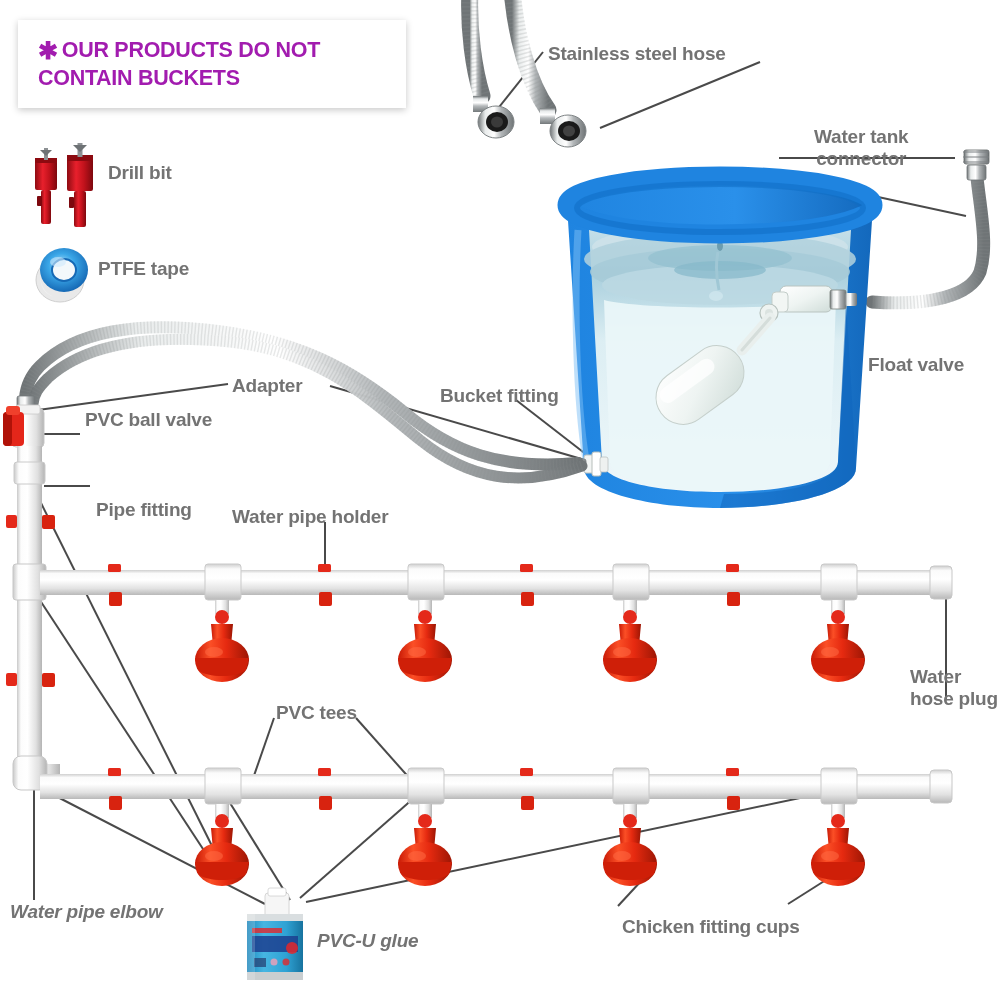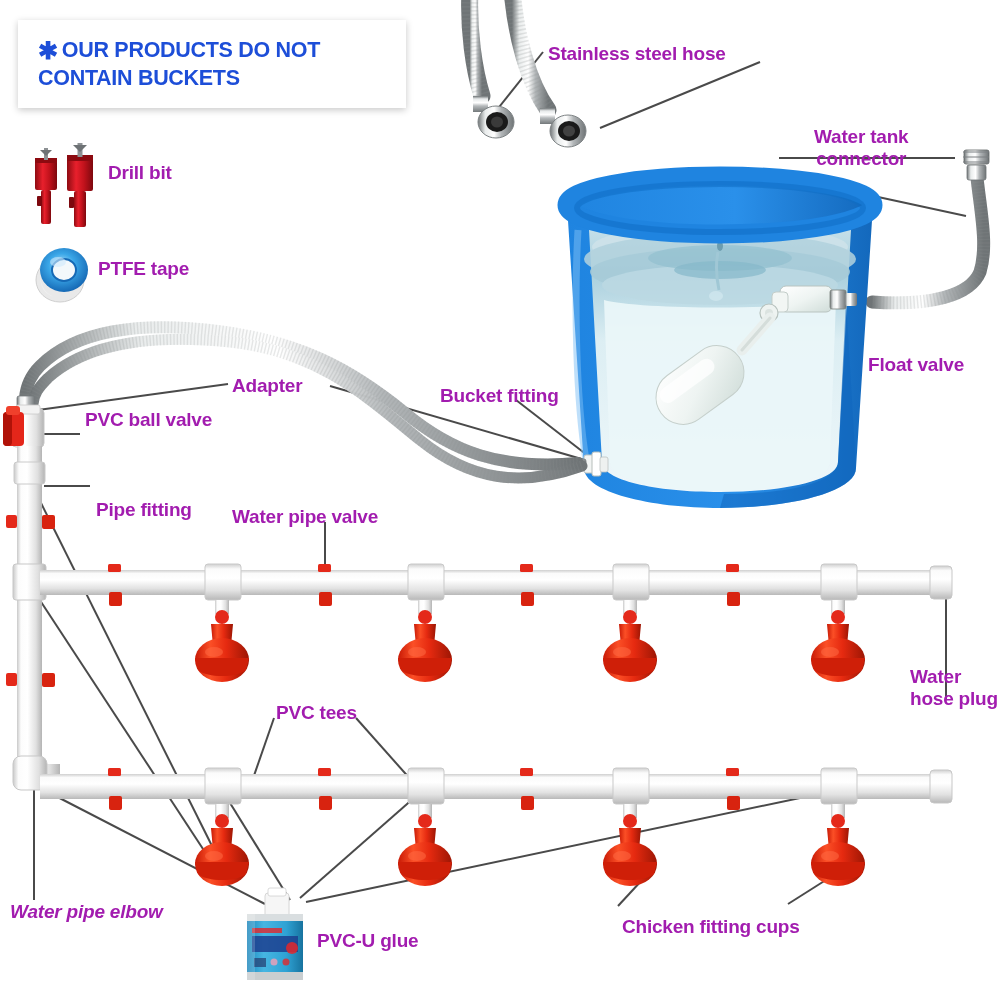--- a/index.html
+++ b/index.html
@@ -1,25 +1,25 @@
 <!DOCTYPE html>
 <html><head>
 <meta charset="utf-8">
 <style>
   html,body{margin:0;padding:0;background:#ffffff;}
   body{width:1000px;height:1000px;font-family:"Liberation Sans",sans-serif;overflow:hidden;}
   #stage{position:relative;width:1000px;height:1000px;background:#fff;}
   #svgroot{position:absolute;left:0;top:0;width:1000px;height:1000px;}
 
   .lbl{position:absolute;font-family:"Liberation Sans",sans-serif;font-weight:bold;
-       color:#a21caf;font-size:19px;line-height:1.15;white-space:pre;letter-spacing:-0.2px;}
+       color:#737373;font-size:19px;line-height:1.15;white-space:pre;letter-spacing:-0.2px;}
 
   #notice{position:absolute;left:18px;top:20px;width:388px;height:88px;background:#fff;
           box-shadow:0 2px 7px rgba(0,0,0,0.22);box-sizing:border-box;}
-  #notice .ntxt{position:absolute;left:20px;top:14px;width:350px;color:#1d4ed8;
+  #notice .ntxt{position:absolute;left:20px;top:14px;width:350px;color:#a21caf;
                 font-weight:bold;font-size:21.5px;line-height:1.28;letter-spacing:-0.3px;}
   #notice .star{display:inline-block;transform:translateY(2px);font-size:24px;margin-right:4px;}
 </style>
 </head>
 <body>
 
 <div id="stage">
 
   <svg id="svgroot" viewBox="0 0 1000 1000">
     <defs>
@@ -408,21 +408,21 @@
   <div class="lbl" style="left:98px;top:258px;">PTFE tape</div>
 
   <div class="lbl" style="left:548px;top:43px;">Stainless steel hose</div>
   <div class="lbl" style="left:786px;top:126px;text-align:center;margin-left:28px;">Water tank
 connector</div>
   <div class="lbl" style="left:868px;top:338px;margin-top:16px;">Float valve</div>
   <div class="lbl" style="left:232px;top:375px;">Adapter</div>
   <div class="lbl" style="left:440px;top:385px;">Bucket fitting</div>
   <div class="lbl" style="left:85px;top:409px;">PVC ball valve</div>
   <div class="lbl" style="left:96px;top:476px;margin-top:23px;">Pipe fitting</div>
-  <div class="lbl" style="left:232px;top:506px;">Water pipe valve</div>
+  <div class="lbl" style="left:232px;top:506px;">Water pipe holder</div>
   <div class="lbl" style="left:276px;top:702px;">PVC tees</div>
   <div class="lbl" style="left:910px;top:666px;">Water
 hose plug</div>
   <div class="lbl" style="left:10px;top:901px;font-style:italic;">Water pipe elbow</div>
-  <div class="lbl" style="left:317px;top:930px;">PVC-U glue</div>
+  <div class="lbl" style="left:317px;top:930px;font-style:italic;">PVC-U glue</div>
   <div class="lbl" style="left:622px;top:916px;">Chicken fitting cups</div>
 
 </div>
 
 </body></html>

